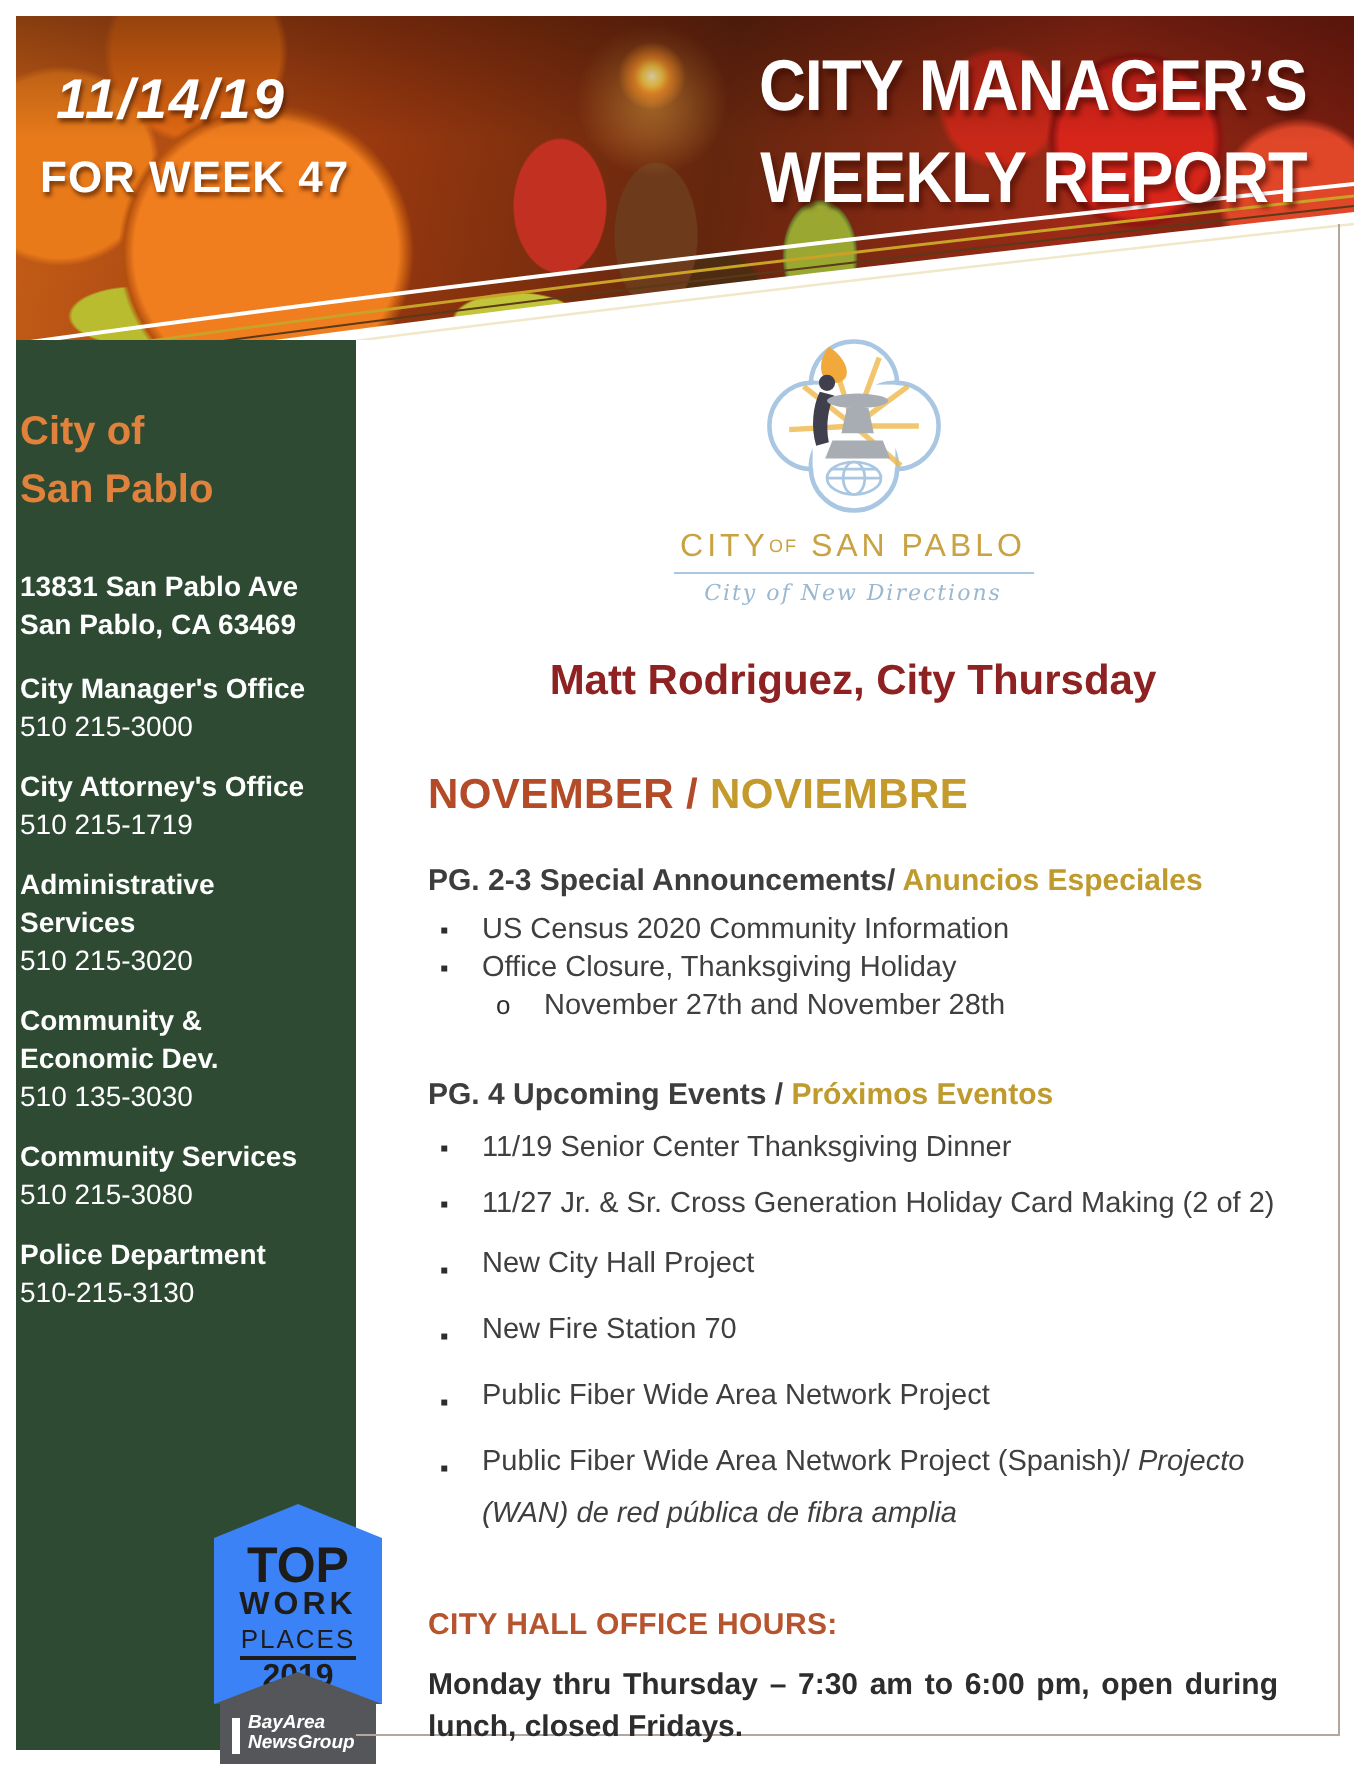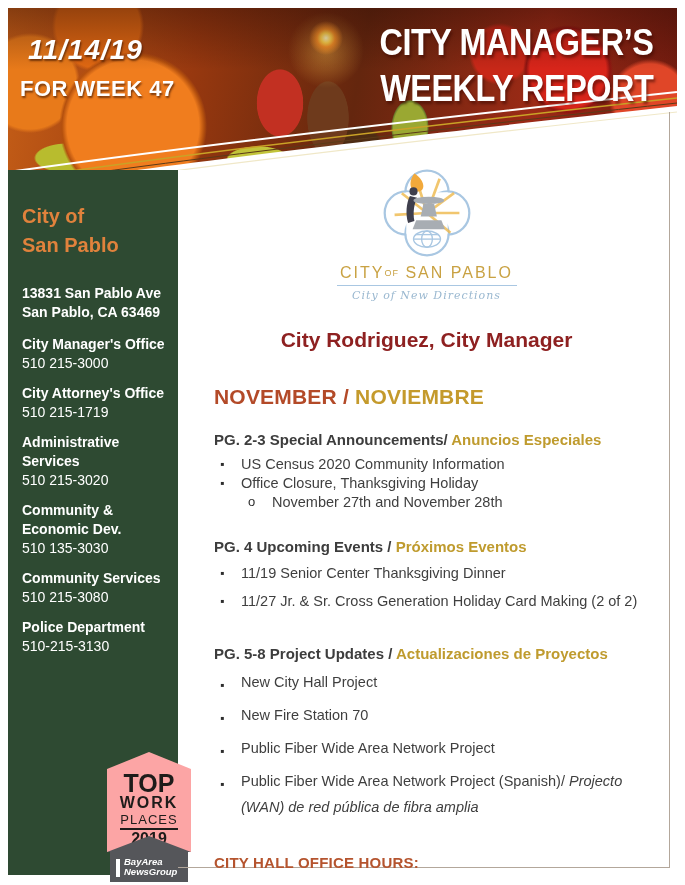--- a/index.html
+++ b/index.html
@@ -37,29 +37,29 @@
   .banner-date{position:absolute;left:20px;top:26px;color:#fff;font-weight:bold;font-style:italic;
     font-size:28px;letter-spacing:1px;text-shadow:1px 2px 2px rgba(60,20,0,.65);}
   .banner-week{position:absolute;left:12px;top:68px;color:#fff;font-weight:bold;
     font-size:22px;letter-spacing:.5px;text-shadow:1px 2px 2px rgba(60,20,0,.65);}
   .banner-title{position:absolute;right:24px;top:12px;text-align:right;color:#fff;font-weight:800;
     font-size:36px;line-height:46px;letter-spacing:-.5px;text-shadow:2px 3px 3px rgba(60,10,0,.55);
     transform:scaleX(.9);transform-origin:100% 0;}
 
   
   .sidebar{position:absolute;left:8px;top:170px;width:170px;height:705px;background:#2e4a32;
-    color:#fff;box-sizing:border-box;padding:32px 6px 0 14px;font-size:14px;}
+    color:#fff;box-sizing:border-box;padding:32px 6px 0 2px;font-size:14px;}
   .sidebar-org{color:#e0823c;font-size:20px;font-weight:bold;line-height:29px;margin-bottom:24px;}
   .sidebar-address{font-weight:bold;line-height:19px;margin-bottom:13px;width:152px;}
   .dept{margin-bottom:11px;line-height:19px;width:152px;}
   .dept-name{font-weight:bold;}
 
   
   .badge{position:absolute;left:99px;top:582px;width:84px;}
-  .badge-ribbon{width:84px;height:100px;background:#fca5a5;position:relative;text-align:center;color:#1e1c1a;
+  .badge-ribbon{width:84px;height:100px;background:#3b82f6;position:relative;text-align:center;color:#1e1c1a;
     clip-path:polygon(50% 0, 100% 17%, 100% 100%, 0 100%, 0 17%);}
   .b-top{font-size:25px;font-weight:800;padding-top:19px;line-height:24px;}
   .b-work{font-size:16px;font-weight:600;letter-spacing:2px;line-height:16px;}
   .b-places{display:inline-block;font-size:13px;letter-spacing:1px;line-height:14px;
     border-bottom:2px solid #1e1c1a;padding-bottom:1px;}
   .b-year{font-size:16px;font-weight:800;line-height:18px;}
   .badge-chevron{position:absolute;bottom:0;left:0;width:100%;height:16px;background:#55565a;
     clip-path:polygon(0 100%, 50% 0, 100% 100%);}
   .badge-brand{width:78px;margin:0 auto;background:#55565a;color:#fff;display:flex;align-items:flex-end;
     gap:4px;padding:5px 3px 5px 6px;box-sizing:border-box;font-style:italic;}
@@ -201,21 +201,21 @@
           <line x1="37" y1="74" x2="63" y2="74"></line>
         </g>
       </svg>
       <div class="logo-wordmark">
         <span>CITY</span><span class="logo-of">OF</span> <span>SAN PABLO</span>
       </div>
       <div class="logo-rule"></div>
       <div class="logo-tagline">City of New Directions</div>
     </div>
 
-    <div class="manager">City Rodriguez, City Manager</div>
+    <div class="manager">Matt Rodriguez, City Thursday</div>
 
     <div class="month">
       <span class="month-en">NOVEMBER /</span><span class="month-es"> NOVIEMBRE</span>
     </div>
 
     <div class="section-header mt22">
       <span>PG. 2-3 Special Announcements/</span><span class="es"> Anuncios Especiales</span>
     </div>
     <ul class="bullets">
       <li>US Census 2020 Community Information</li>
@@ -224,23 +224,20 @@
     </ul>
 
     <div class="section-header mt26">
       <span>PG. 4 Upcoming Events /</span><span class="es"> Próximos Eventos</span>
     </div>
     <ul class="bullets spaced">
       <li>11/19 Senior Center Thanksgiving Dinner</li>
       <li>11/27 Jr. &amp; Sr. Cross Generation Holiday Card Making (2 of 2)</li>
     </ul>
 
-    <div class="section-header mt34">
-      <span>PG. 5-8 Project Updates /</span><span class="es"> Actualizaciones de Proyectos</span>
-    </div>
     <ul class="bullets wide">
       <li>New City Hall Project</li>
       <li>New Fire Station 70</li>
       <li>Public Fiber Wide Area Network Project</li>
       <li><span>Public Fiber Wide Area Network Project (Spanish)/</span><span class="it"> Projecto (WAN) de red pública de fibra amplia</span></li>
     </ul>
 
     <div class="hours-title">CITY HALL OFFICE HOURS:</div>
     <div class="hours-text">Monday thru Thursday – 7:30 am to 6:00 pm, open during lunch, closed Fridays.</div>
 

